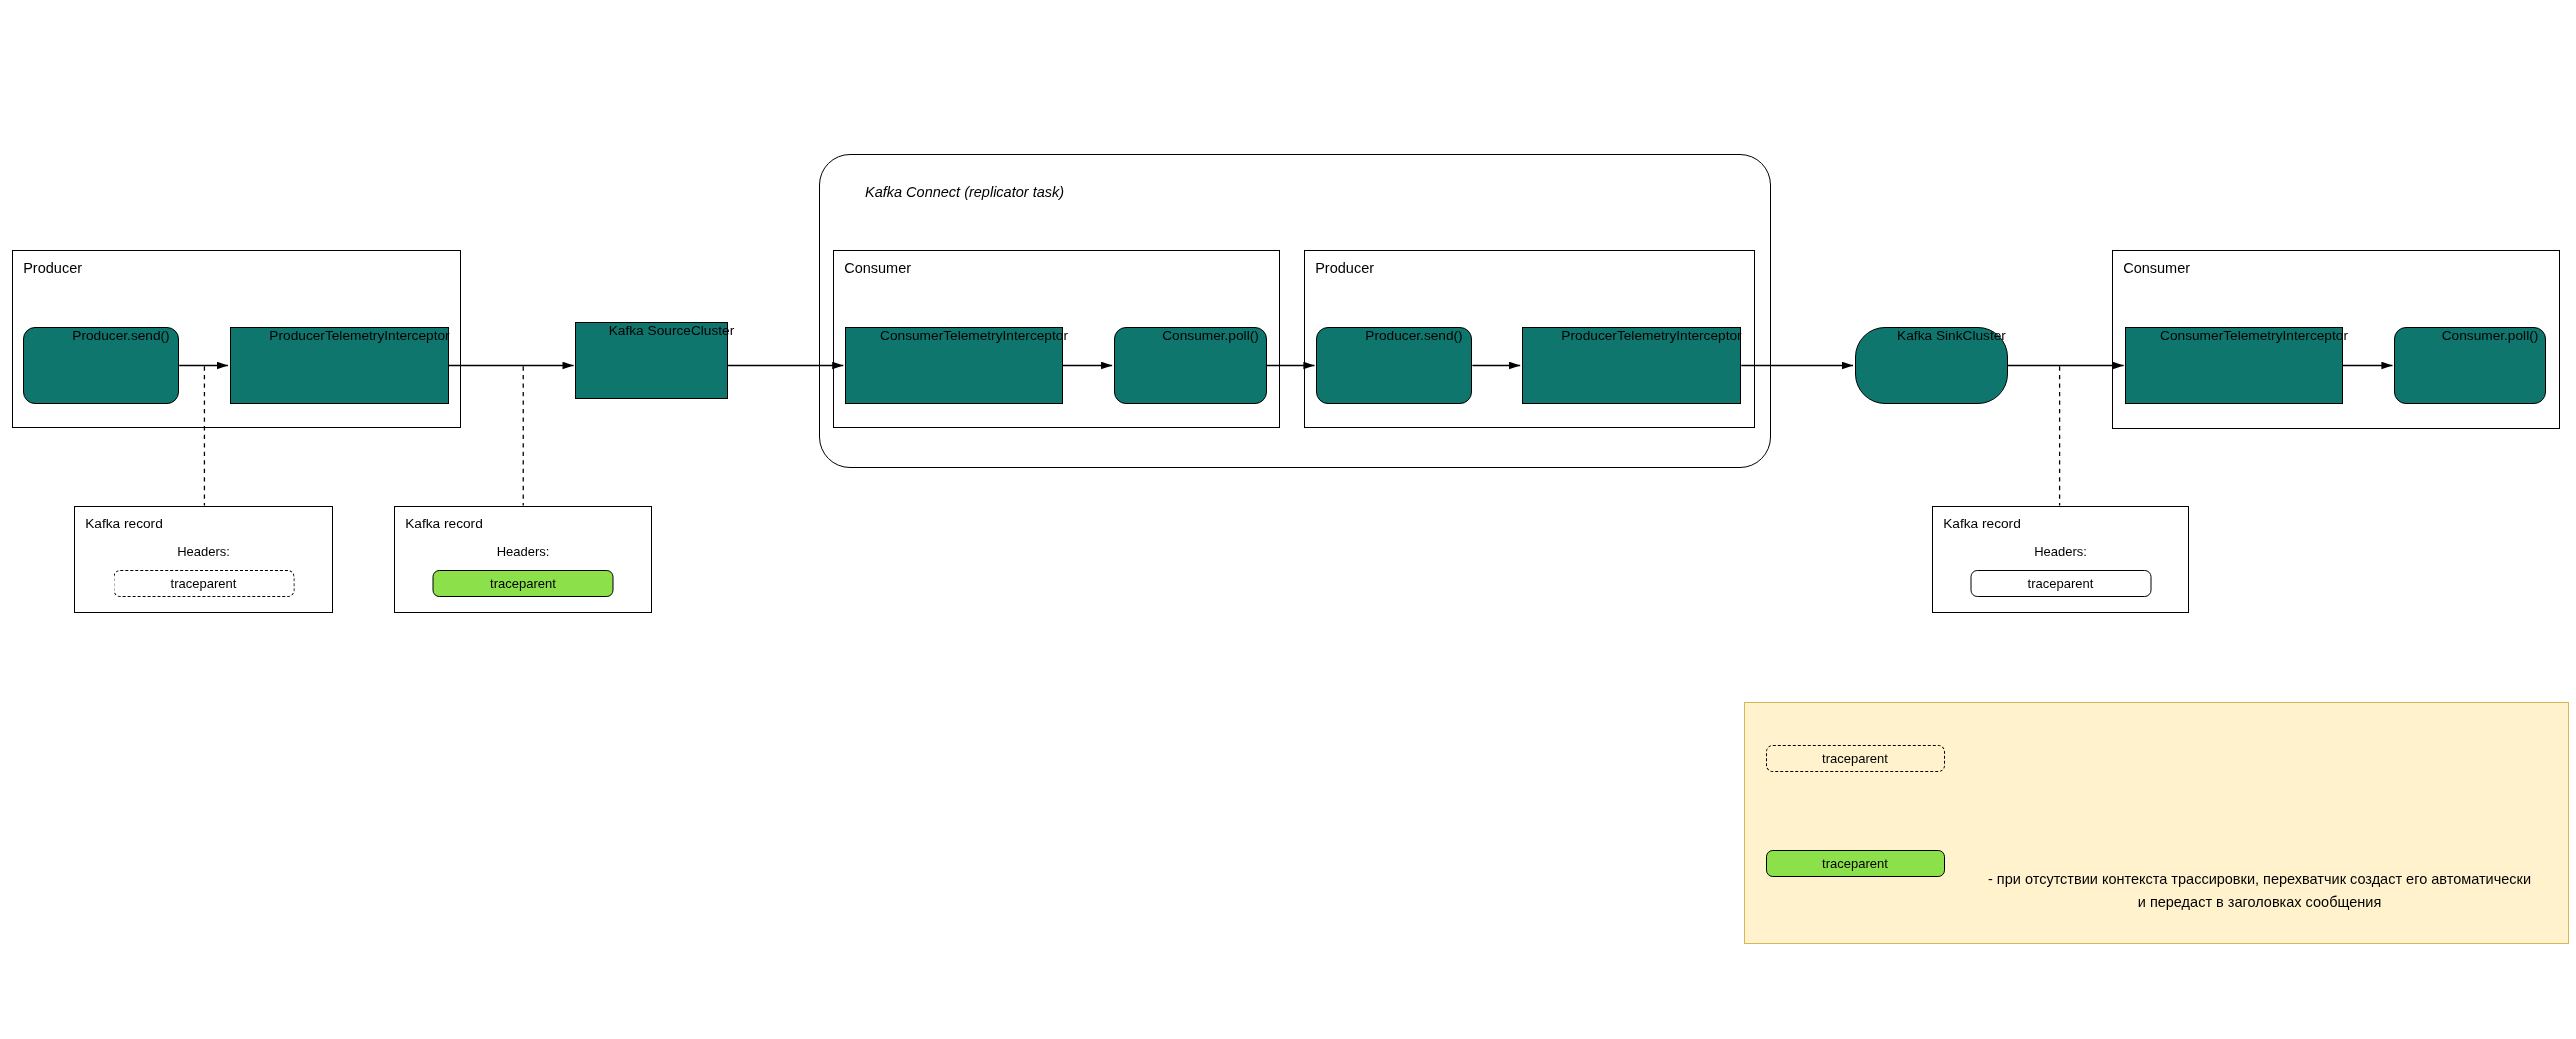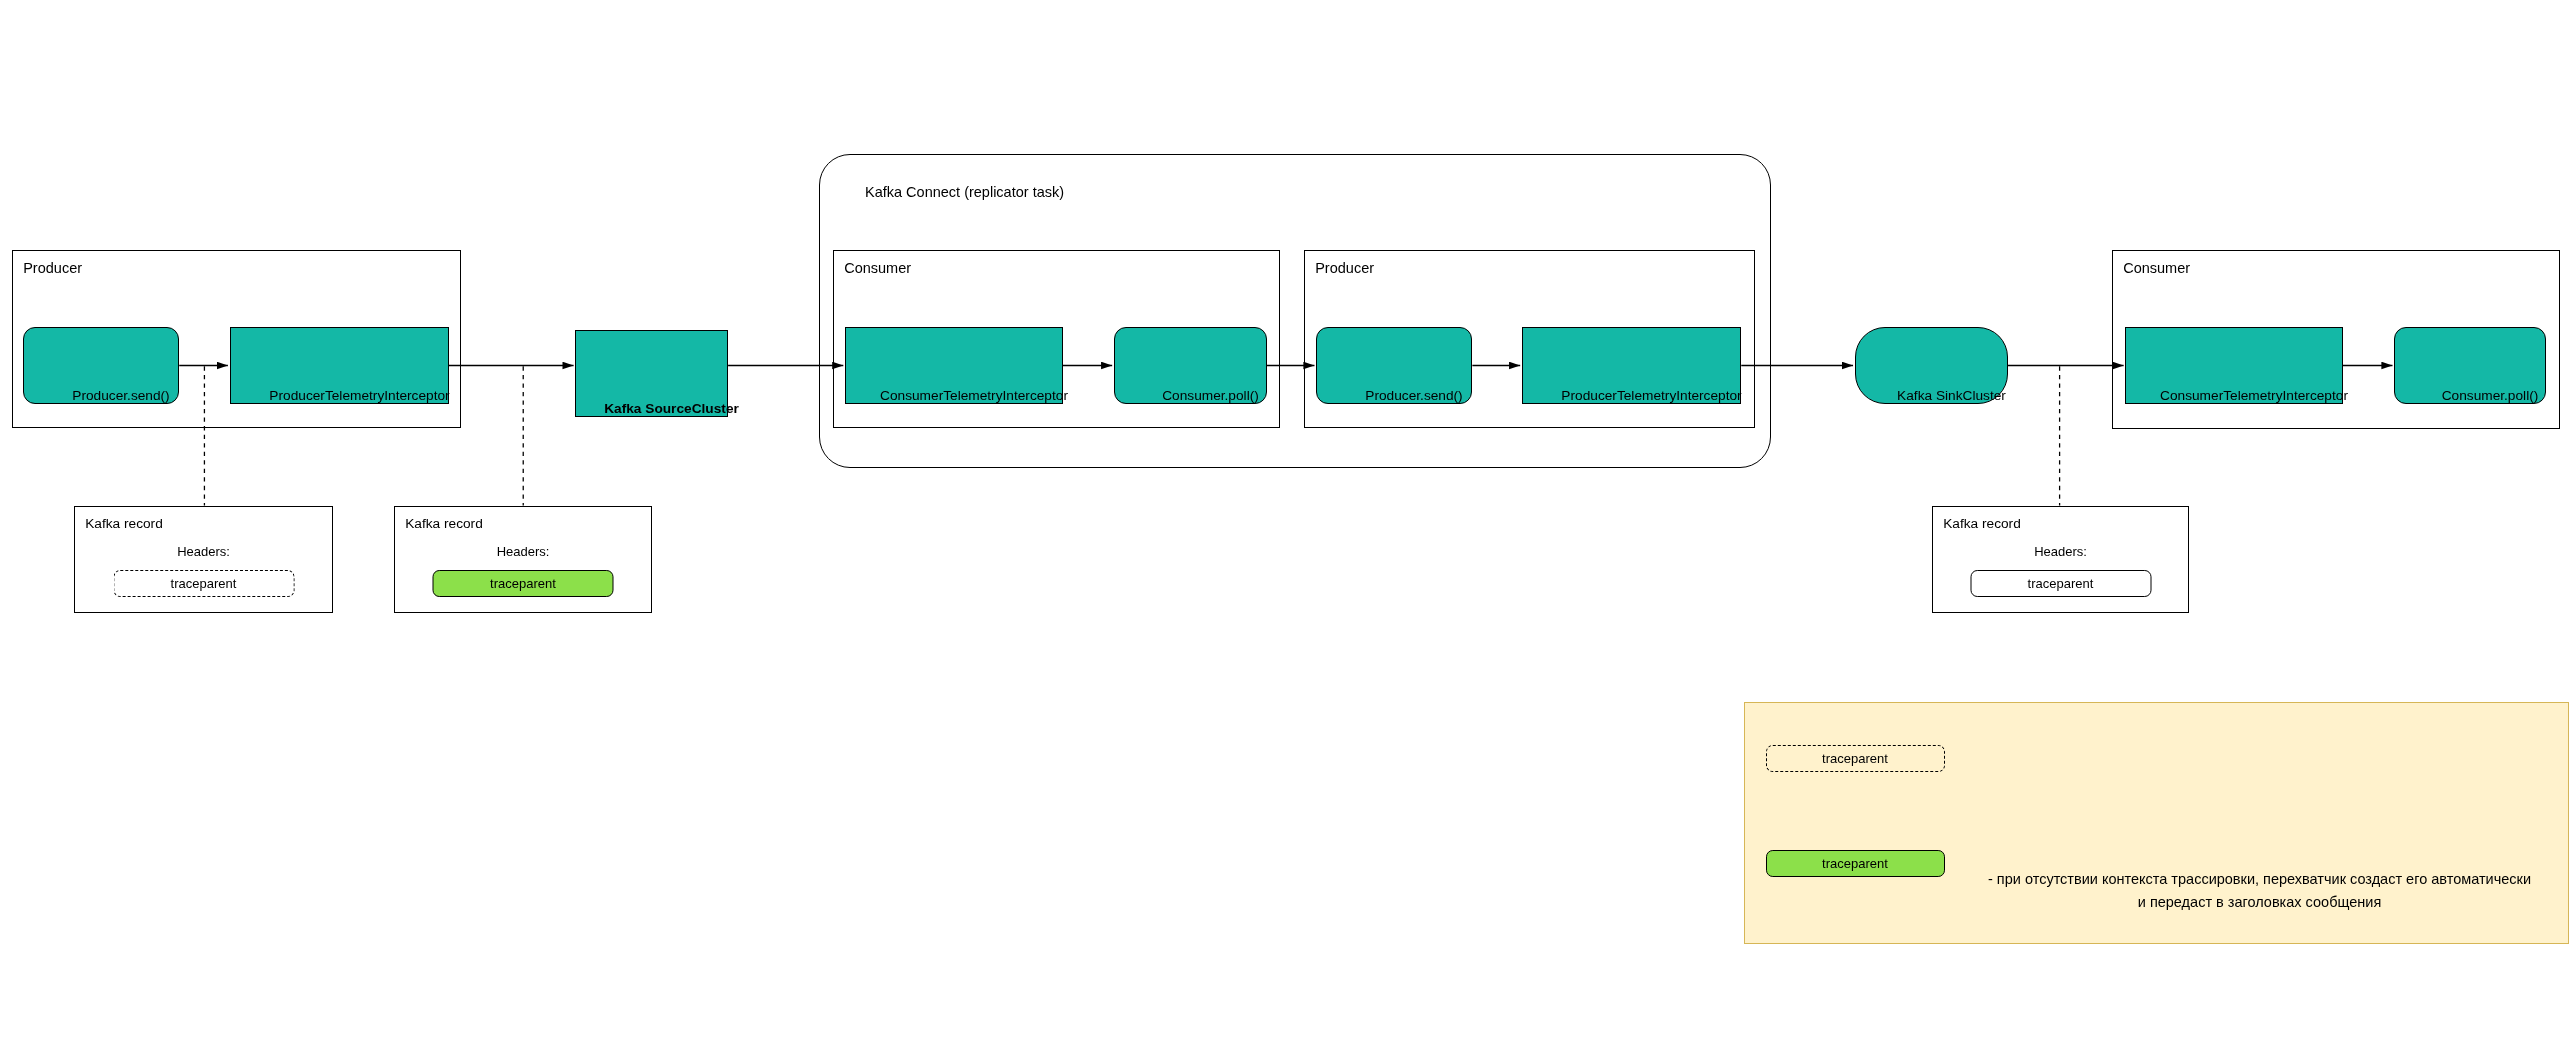--- a/index.html
+++ b/index.html
@@ -2,23 +2,23 @@
 <html style="--green: #8CE04A; --legend-bg: #FFF2CC; --legend-border: #D6B656;font-size:13.7px"><head>
 <meta charset="utf-8">
 <style>
   html,body{margin:0;padding:0;background:#fff;}
   .stage{position:relative;width:2576px;height:1040px;background:#ffffff;
          font-family:"Liberation Sans", sans-serif;color:#000;overflow:hidden;}
   .stage *{box-sizing:border-box;}
   .group{position:absolute;border:1.3px solid #000;background:transparent;}
   .group .glabel{position:absolute;left:10.2px;top:8.5px;font-size:14.5px;white-space:nowrap;}
   .container-round{border-radius:31px;}
-  .container-round .glabel{left:45px;top:29px;}
-  .leaf{position:absolute;border:1.3px solid #000;background:#14b8a6;display:flex;
-        align-items:flex-end;justify-content:center;font-size:13.7px;text-align:center;
+  .container-round .glabel{left:45px;top:29px;font-style:italic;}
+  .leaf{position:absolute;border:1.3px solid #000;background:#0f766e;display:flex;
+        align-items:flex-start;justify-content:center;font-size:13.7px;text-align:center;
         white-space:nowrap;padding-left:40px;}
   .leaf.rounded{border-radius:12px;}
   .record{position:absolute;border:1.7px solid #000;background:#fff;}
   .record .rtitle{position:absolute;left:10.2px;top:9.4px;font-size:13.7px;white-space:nowrap;}
   .record .rheaders{position:absolute;top:37px;left:0;width:100%;text-align:center;font-size:13px;}
   .chip{position:absolute;height:27px;border-radius:6.8px;display:flex;align-items:center;
         justify-content:center;font-size:13px;background:#fff;white-space:nowrap;}
   .chip.centered{left:50%;transform:translateX(-50%);top:63px;width:181px;}
   .chip.dashed{border:1.7px dashed #000;background:transparent;}
   .chip.solid{border:1.7px solid #000;}
@@ -113,21 +113,21 @@
   </svg>
 
   <div class="leaf rounded z3" style="left:23px;top:327px;width:156px;height:77px;">
     <span>Producer.send()</span>
   </div>
 
   <div class="leaf z3" style="left:230px;top:327px;width:219px;height:77px;">
     <span>ProducerTelemetryInterceptor</span>
   </div>
 
-  <div class="leaf z3" style="left:575px;top:330px;width:153px;height:87px;font-weight:bold;">
+  <div class="leaf z3" style="left:575px;top:322px;width:153px;height:77px;">
     <span>Kafka SourceCluster</span>
   </div>
 
   <div class="leaf z3" style="left:845px;top:327px;width:218px;height:77px;">
     <span>ConsumerTelemetryInterceptor</span>
   </div>
 
   <div class="leaf rounded z3" style="left:1114px;top:327px;width:153px;height:77px;">
     <span>Consumer.poll()</span>
   </div>

